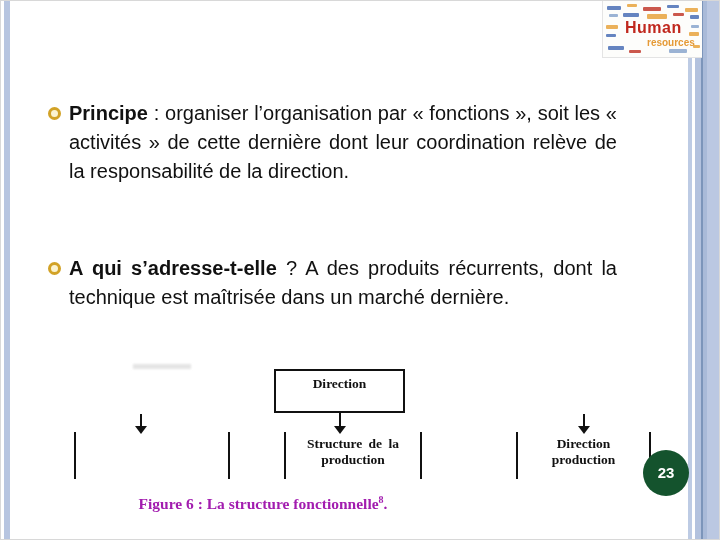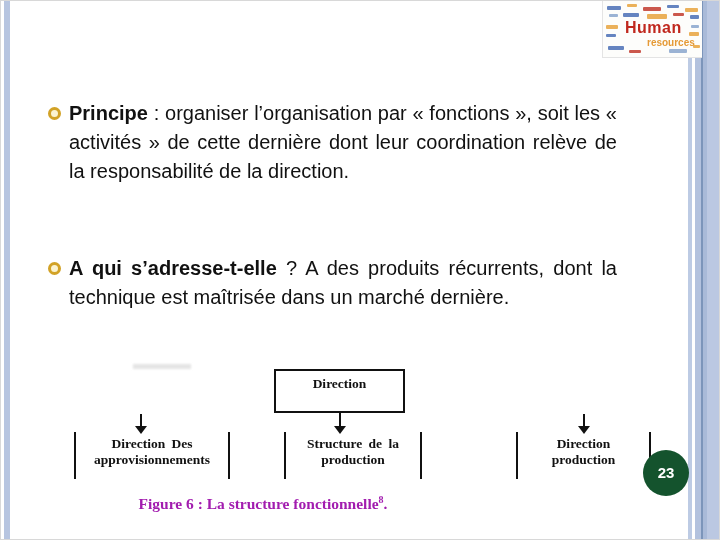--- a/index.html
+++ b/index.html
@@ -176,24 +176,20 @@
         <span class="head"></span>
       </div>
 
     <span class="vline vl-1a"></span>
     <span class="vline vl-1b"></span>
     <span class="vline vl-2a"></span>
     <span class="vline vl-2b"></span>
     <span class="vline vl-3a"></span>
     <span class="vline vl-3b"></span>
 
-    <div class="cell-text cell-1">
-      <div class="l1">Direction Des</div>
-      <div>approvisionnements</div>
-    </div>
     <div class="cell-text cell-2">
       <div class="l1">Structure de la</div>
       <div>production</div>
     </div>
     <div class="cell-text cell-3">
       <div class="l1">Direction</div>
       <div>production</div>
     </div>
 
     <div class="fig-caption">

